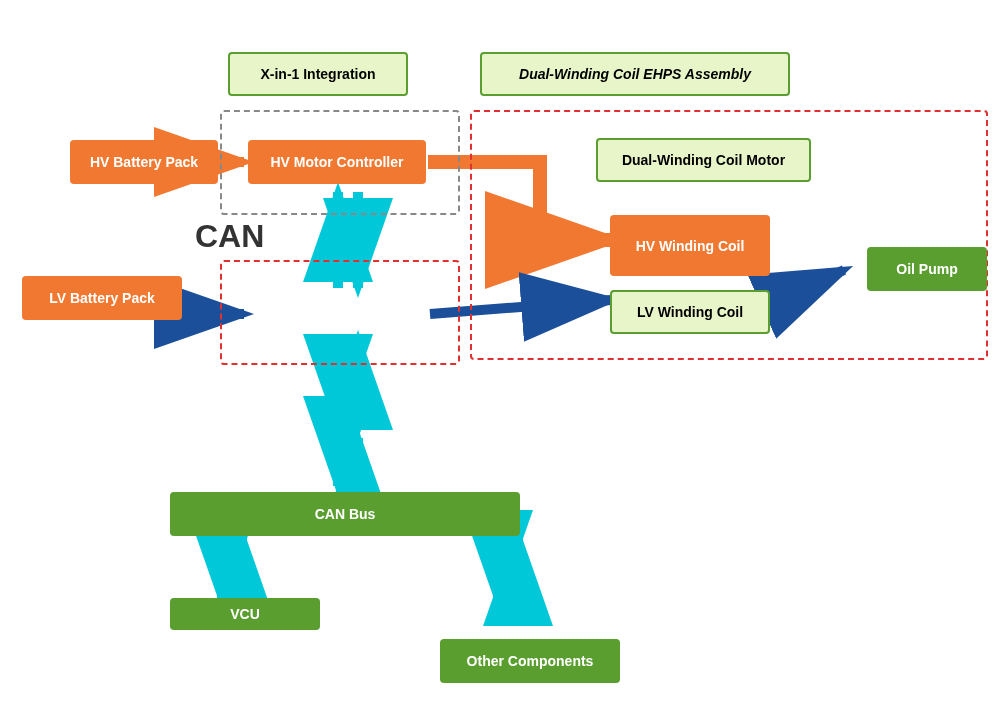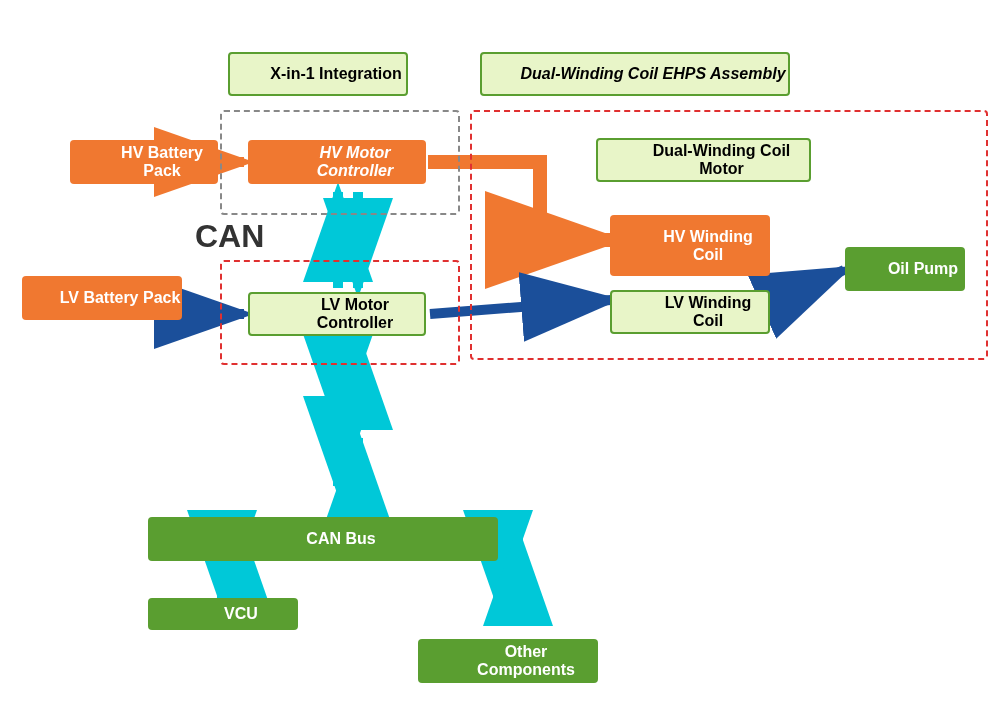--- a/index.html
+++ b/index.html
@@ -17,33 +17,33 @@
       height: 707px;
     }
     
     .box {
       position: absolute;
       display: flex;
       align-items: center;
       justify-content: center;
       text-align: center;
       font-weight: bold;
-      font-size: 16px;
+      font-size: 14px;
       border-radius: 4px;
-      padding-left: 36px;
     }
     .box-orange {
       background: #F07830;
       color: #fff;
       border: none;
     }
     .box-green {
       background: #5A9E30;
       color: #fff;
       border: none;
+      margin-left: 22px;
     }
     .box-outline-green {
       background: #e8f5c8;
       color: #000;
       border: 2px solid #5A9E30;
     }
     
     .dashed-box {
       position: absolute;
       border: 2px dashed #888;
@@ -134,21 +134,21 @@
   </div>
 
   <div class="box box-outline-green" style="left:480px; top:52px; width:310px; height:44px;font-style:italic;">
     <span>Dual-Winding Coil EHPS Assembly</span>
   </div>
 
   <div class="box box-orange" style="left:22px; top:140px; width:148px; height:44px;margin-left:48px;">
     <span>HV Battery Pack</span>
   </div>
 
-  <div class="box box-orange" style="left:248px; top:140px; width:178px; height:44px;font-style:italic;">
+  <div class="box box-orange" style="left:248px; top:140px; width:178px; height:44px;">
     <span>HV Motor Controller</span>
   </div>
 
   <div class="box box-outline-green" style="left:596px; top:138px; width:215px; height:44px;align-items:center;">
     <span>Dual-Winding Coil Motor</span>
   </div>
 
   <div class="box box-orange" style="left:610px; top:215px; width:160px; height:61px;">
     <span>HV Winding Coil</span>
   </div>
@@ -158,29 +158,26 @@
   </div>
 
   <div class="box box-green" style="left:845px; top:247px; width:120px; height:44px;">
     <span>Oil Pump</span>
   </div>
 
   <div class="box box-orange" style="left:22px; top:276px; width:160px; height:44px;">
     <span>LV Battery Pack</span>
   </div>
 
-  <div class="box box-outline-green" style="left:248px; top:292px; width:178px; height:44px; border-color:#5A9E30; background:#e8f5c8; color:#000;">
-    <span>LV Motor Controller</span>
-  </div>
 
   <div class="can-label" style="left:195px; top:218px; font-size:32px; font-weight:bold; color:#333;">
     <span>CAN</span>
   </div>
 
-  <div class="box box-green" style="left:148px; top:517px; width:350px; height:44px;">
+  <div class="box box-green" style="left:148px; top:492px; width:350px; height:44px;">
     <span>CAN Bus</span>
   </div>
 
   <div class="box box-green" style="left:148px; top:598px; width:150px; height:32px;">
     <span>VCU</span>
   </div>
 
   <div class="box box-green" style="left:418px; top:639px; width:180px; height:44px;">
     <span>Other Components</span>
   </div>

